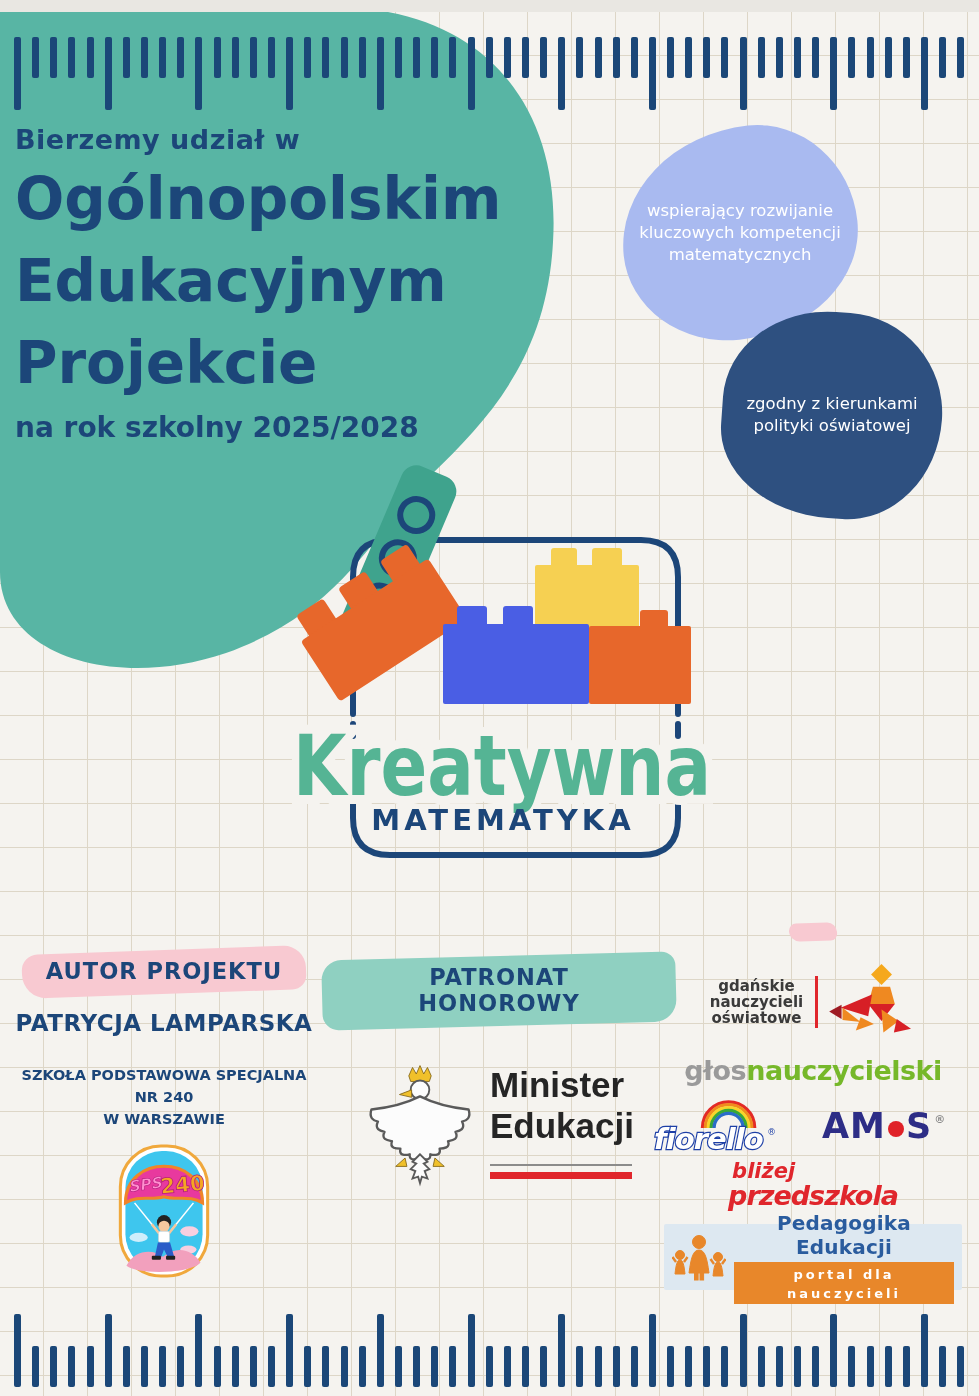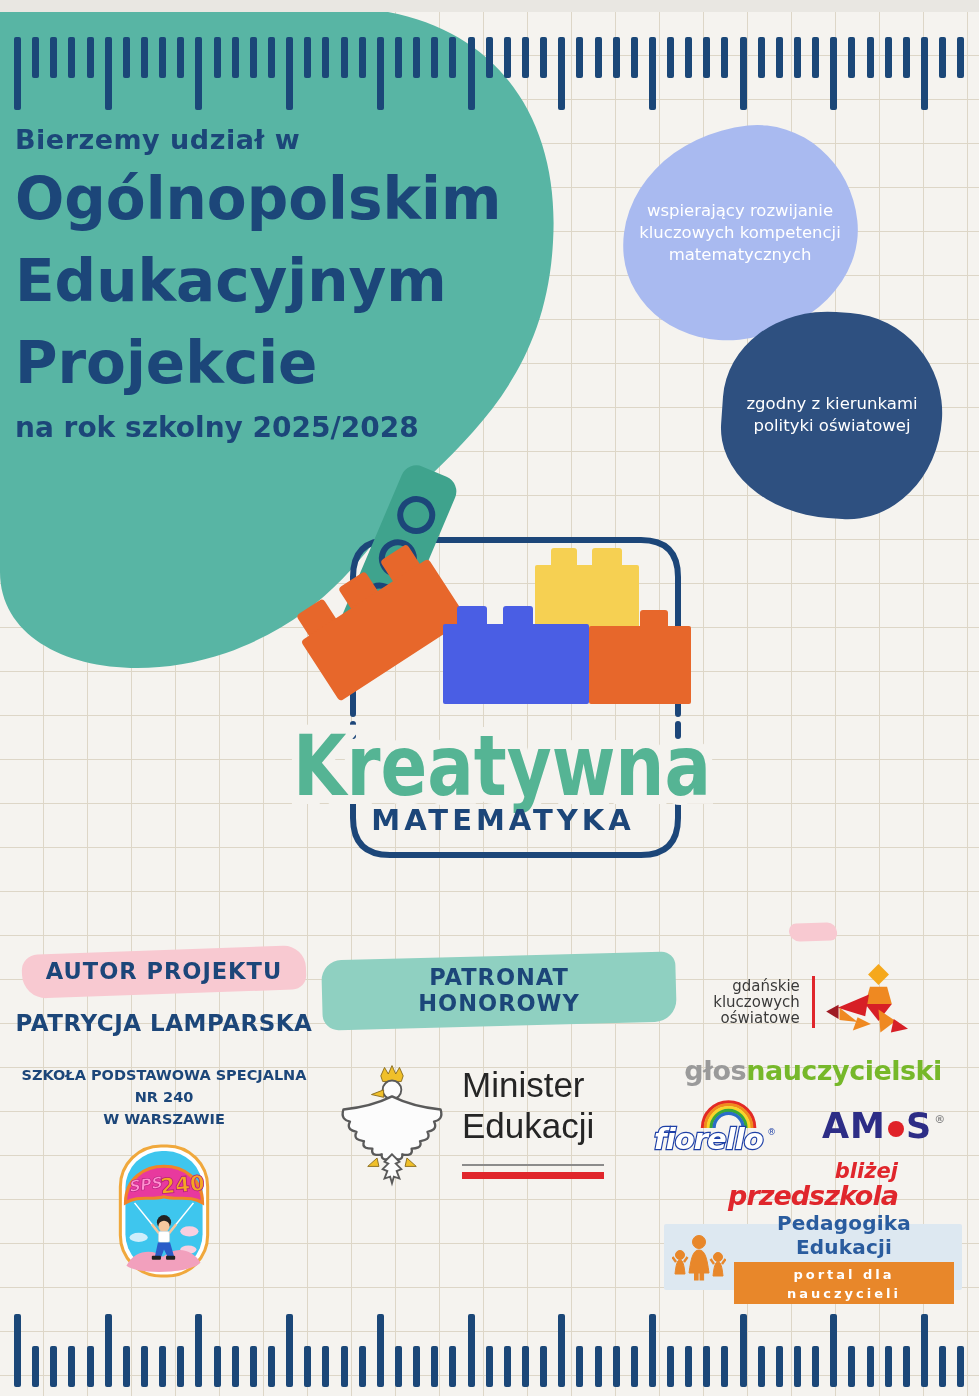--- a/index.html
+++ b/index.html
@@ -50,37 +50,37 @@
   .hl{position:relative;display:inline-block;padding:4px 10px;}
   .hl .stroke{position:absolute;left:-14px;right:-14px;top:-4px;bottom:-6px;z-index:0;}
   .hl .stroke.pink{background:#f8c9d1;border-radius:16px 22px 14px 24px;transform:rotate(-2deg);}
   .hl .stroke.teal{background:#8fd0c1;border-radius:20px 14px 22px 16px;transform:rotate(-1.5deg);}
   .hl .txt{position:relative;z-index:1;font-size:22.5px;font-weight:bold;letter-spacing:1px;color:#1c4679;}
 
   .author-name{margin-top:22px;font-size:23px;font-weight:bold;letter-spacing:.5px;color:#1c4679;}
   .school{margin-top:28px;font-size:14.5px;font-weight:bold;line-height:22px;color:#1c4679;}
   .badge-wrap{margin-top:14px;}
 
-  .honor-row{margin-top:44px;display:flex;align-items:flex-start;}
+  .honor-row{margin-top:44px;display:flex;align-items:flex-start;justify-content:center;font-weight:bold;}
   .minister-block{margin-left:14px;text-align:left;}
   .minister-line{font-family:"Liberation Sans",sans-serif;font-size:35px;line-height:41px;color:#252525;}
   .minister-rule-gray{width:142px;height:2px;background:#8b8b8b;margin-top:18px;}
   .minister-rule-red{width:142px;height:7px;background:#e0262c;margin-top:6px;}
 
   .gwo-row{margin-top:24px;display:flex;align-items:center;justify-content:center;}
-  .gwo-text{text-align:right;font-size:15px;font-weight:400;color:#3a3a3a;line-height:16px;}
+  .gwo-text{text-align:center;font-size:15px;font-weight:700;color:#3a3a3a;line-height:16px;}
   .gwo-divider{width:3px;height:52px;background:#e0262c;margin:0 10px 0 12px;}
   .glos{margin-top:14px;font-size:27px;font-weight:bold;letter-spacing:-0.5px;}
   .glos .g1{color:#9a9a9a;}
   .glos .g2{color:#76b82a;}
   .media-logos-row{margin-top:10px;display:flex;align-items:center;justify-content:flex-start;gap:42px;}
   .amos{display:flex;align-items:center;font-weight:900;font-size:35px;color:#2d2d86;letter-spacing:1px;}
   .amos .dot{display:inline-block;width:16px;height:16px;border-radius:50%;background:#e02228;margin:6px 2px 0 2px;}
   .amos sup{font-size:11px;color:#8b8b8b;font-weight:bold;margin:-14px 0 0 2px;}
-  .blizej{margin-top:6px;display:inline-block;text-align:right;color:#e0262c;font-style:italic;font-weight:800;}
+  .blizej{margin-top:6px;display:inline-block;text-align:left;color:#e0262c;font-style:italic;font-weight:800;}
   .blizej .b1{font-size:21px;line-height:18px;margin-left:4px;letter-spacing:0;}
   .blizej .b2{font-size:27px;line-height:32px;letter-spacing:-1px;}
   .ped-banner{margin:12px auto 0;width:298px;height:66px;background:#dde8f1;border-radius:2px;
     display:flex;align-items:center;padding:0 8px;box-sizing:border-box;}
   .ped-right{margin-left:8px;text-align:center;flex:1;}
   .ped-title{font-size:20px;font-weight:bold;color:#2a5c9e;letter-spacing:.2px;}
   .ped-bar{margin-top:3px;background:#e8872a;padding:2px 4px;}
   .ped-bar span{font-size:13px;font-weight:bold;color:#ffffff;letter-spacing:3px;}
 </style>
 </head>
@@ -274,21 +274,21 @@
   </div>
 
   <div class="abs col col-media">
     <div class="hl">
       <div class="stroke pink"></div>
     </div>
 
     <div class="gwo-row">
       <div class="gwo-text">
         <div>gdańskie</div>
-        <div>kluczowych</div>
+        <div>nauczycieli</div>
         <div>oświatowe</div>
       </div>
       <div class="gwo-divider"></div>
       <svg width="88" height="78" viewBox="0 0 90 82">
         <polygon points="55,1 66,12 55,23 44,12" fill="#f5a81c"></polygon>
         <polygon points="46,25 64,25 69,43 41,43" fill="#ef8921"></polygon>
         <polygon points="12,47 45,33 41,56" fill="#d71f26"></polygon>
         <polygon points="0,51 13,44 13,59" fill="#9e1b23"></polygon>
         <polygon points="14,47 33,62 14,60" fill="#ef8921"></polygon>
         <polygon points="41,43 69,43 55,61" fill="#d71f26"></polygon>

